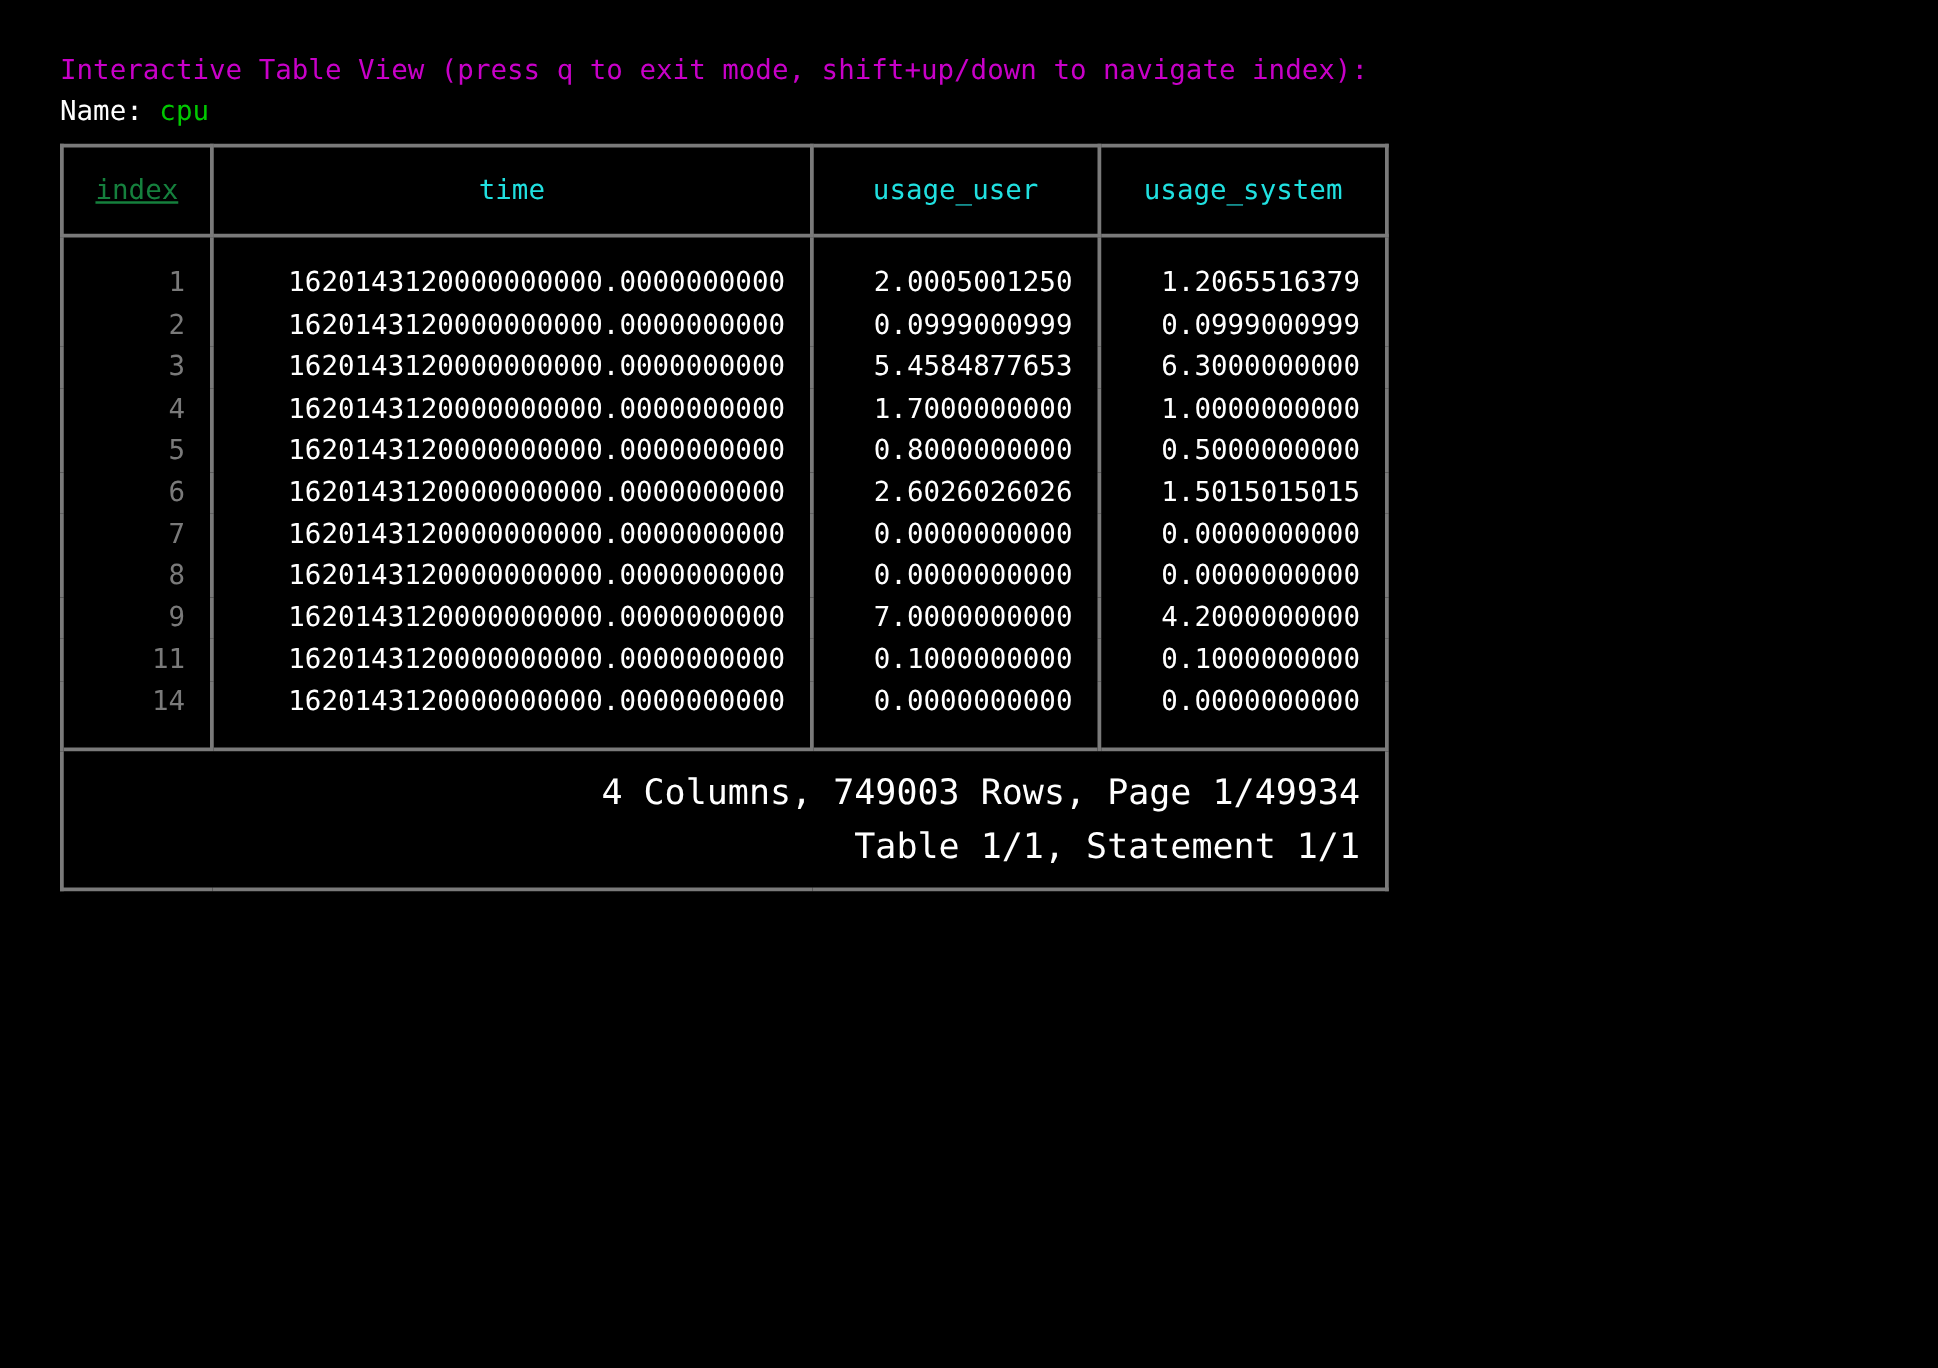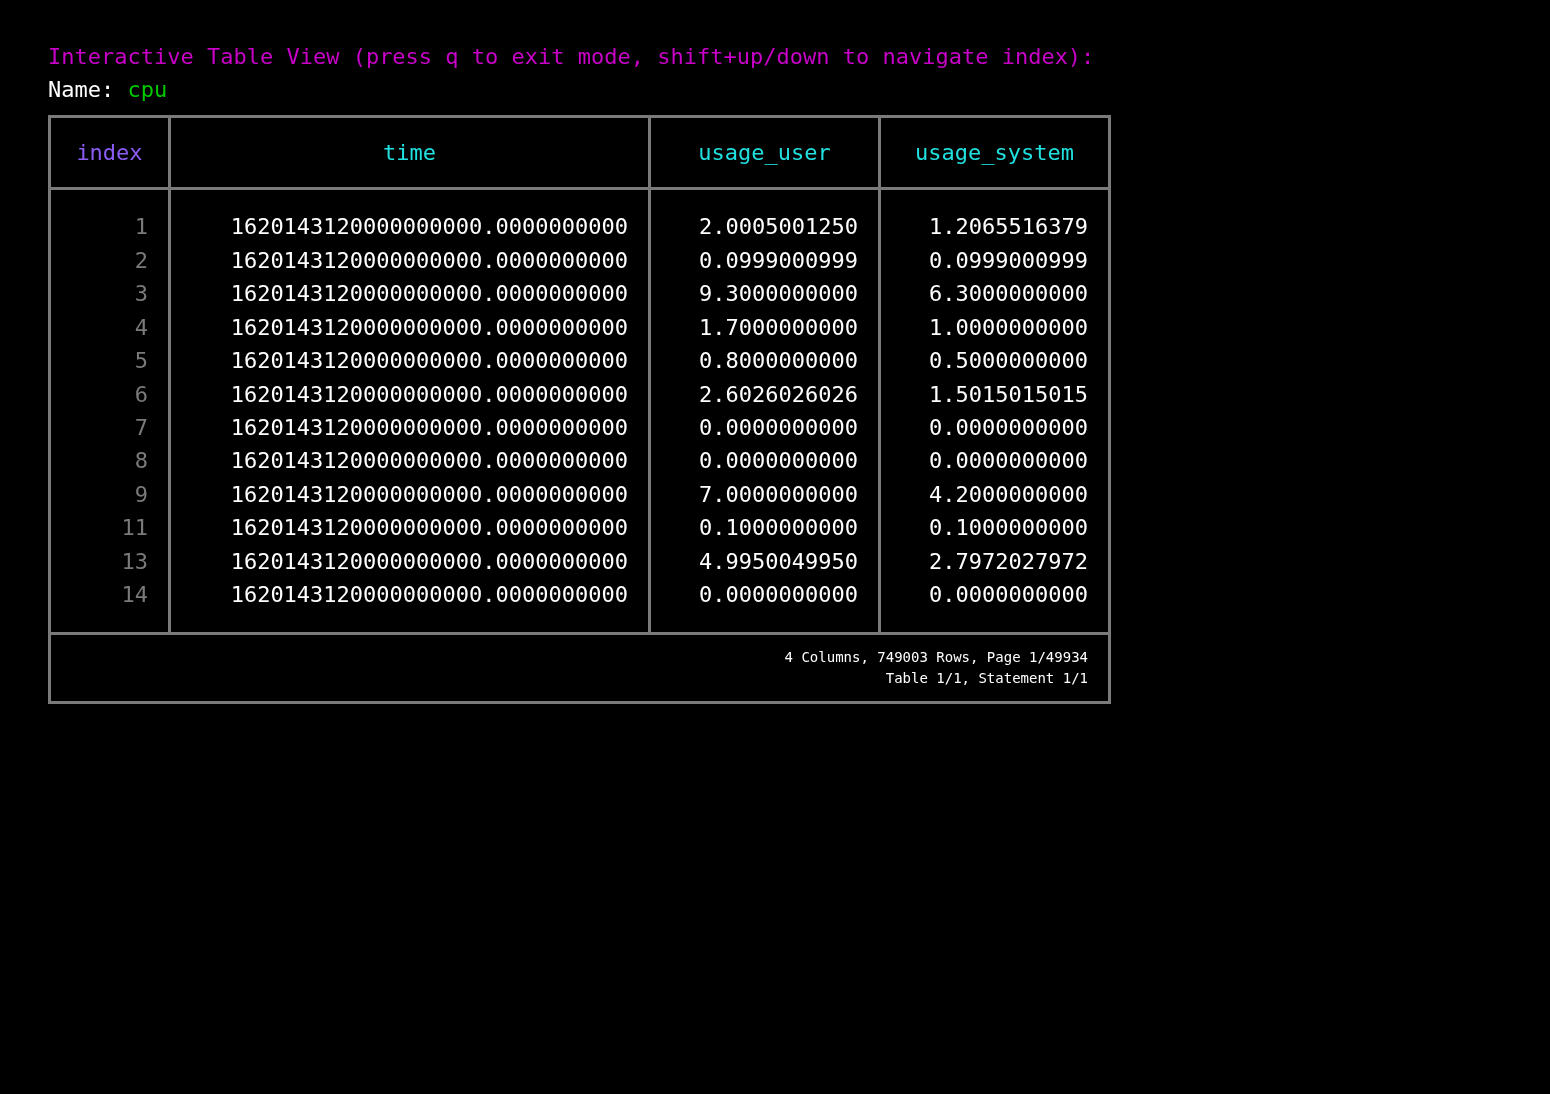--- a/index.html
+++ b/index.html
@@ -39,22 +39,23 @@
     border: 3px solid #7a7a7a;
   }
   thead th {
     border: 3px solid #7a7a7a;
     padding: 18px 20px;
     font-weight: normal;
     font-size: 22px;
     text-align: center;
   }
   thead th.col-index {
-    color: #8b5cf6;
+    color: #15803d;
     min-width: 120px;
+    text-decoration: underline;
   }
   thead th.col-data {
     color: #20e0e0;
   }
   thead th.col-time {
     min-width: 480px;
   }
   thead th.col-usage-user {
     min-width: 230px;
   }
@@ -78,21 +79,21 @@
     padding-bottom: 20px;
   }
   tbody td.col-index {
     color: #7a7a7a;
   }
   tfoot td {
     border: 3px solid #7a7a7a;
     padding: 12px 20px 12px 20px;
     text-align: right;
     color: #ffffff;
-    font-size: 14px;
+    font-size: 28px;
   }
   .footer-line {
     white-space: pre;
   }
 </style>
 </head>
 <body>
 
 
 
@@ -118,21 +119,21 @@
         </tr>
         <tr>
           <td class="col-index">2</td>
           <td>1620143120000000000.0000000000</td>
           <td>0.0999000999</td>
           <td>0.0999000999</td>
         </tr>
         <tr>
           <td class="col-index">3</td>
           <td>1620143120000000000.0000000000</td>
-          <td>9.3000000000</td>
+          <td>5.4584877653</td>
           <td>6.3000000000</td>
         </tr>
         <tr>
           <td class="col-index">4</td>
           <td>1620143120000000000.0000000000</td>
           <td>1.7000000000</td>
           <td>1.0000000000</td>
         </tr>
         <tr>
           <td class="col-index">5</td>
@@ -164,26 +165,20 @@
           <td>7.0000000000</td>
           <td>4.2000000000</td>
         </tr>
         <tr>
           <td class="col-index">11</td>
           <td>1620143120000000000.0000000000</td>
           <td>0.1000000000</td>
           <td>0.1000000000</td>
         </tr>
         <tr>
-          <td class="col-index">13</td>
-          <td>1620143120000000000.0000000000</td>
-          <td>4.9950049950</td>
-          <td>2.7972027972</td>
-        </tr>
-        <tr>
           <td class="col-index">14</td>
           <td>1620143120000000000.0000000000</td>
           <td>0.0000000000</td>
           <td>0.0000000000</td>
         </tr>
       </tbody>
     <tfoot>
       <tr>
         <td colspan="4">
           <div class="footer-line">4 Columns, 749003 Rows, Page 1/49934</div>

